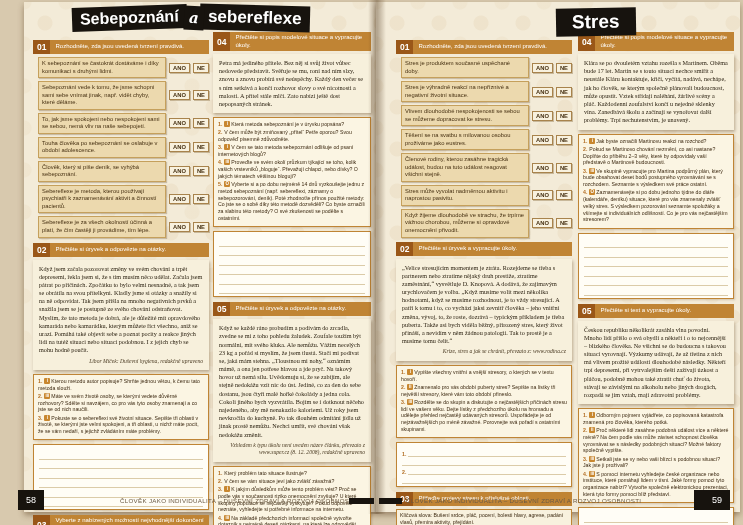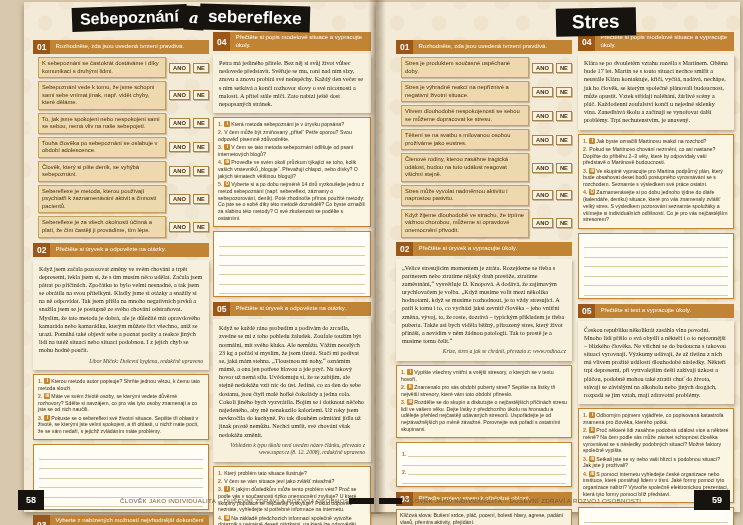--- a/index.html
+++ b/index.html
@@ -47,21 +47,21 @@
   .qicon.project::before{content:"O";}
   
   .abox{background:#fffdf6;border:1px solid #bf8434;padding:5px 5px 2px;margin-bottom:5px;box-shadow:1px 1px 2px rgba(110,80,40,.25);}
   .ln{border-bottom:1px solid #dbcba8;height:8.5px;}
   .numln{display:flex;align-items:flex-end;height:8.5px;}
   .numln .qn{font-size:5.2px;}
   .lnf{flex:1;border-bottom:1px solid #dbcba8;height:100%;}
   
   .kw{background:#f8f1de;border:1px solid #bf8434;font-size:5.2px;line-height:1.3;padding:2px 3px;margin-bottom:3px;}
   
-  .pgnum{position:absolute;top:490px;background:#17130e;color:#fff;font-weight:bold;font-size:9px;padding:5px 8px;z-index:6;}
+  .pgnum{position:absolute;top:490px;background:#17130e;color:#fff;font-weight:normal;font-size:9px;padding:5px 8px;z-index:6;}
   .fttext{position:absolute;top:497px;font-size:6.2px;color:#6b5a43;letter-spacing:.3px;z-index:6;white-space:nowrap;}
   .ftbar{position:absolute;top:498px;height:6px;background:#17130e;z-index:6;}
 </style>
 </head>
 <body>
 
 <div class="page page-l"></div>
 <div class="page page-r"></div>
 
 <div class="banner">

